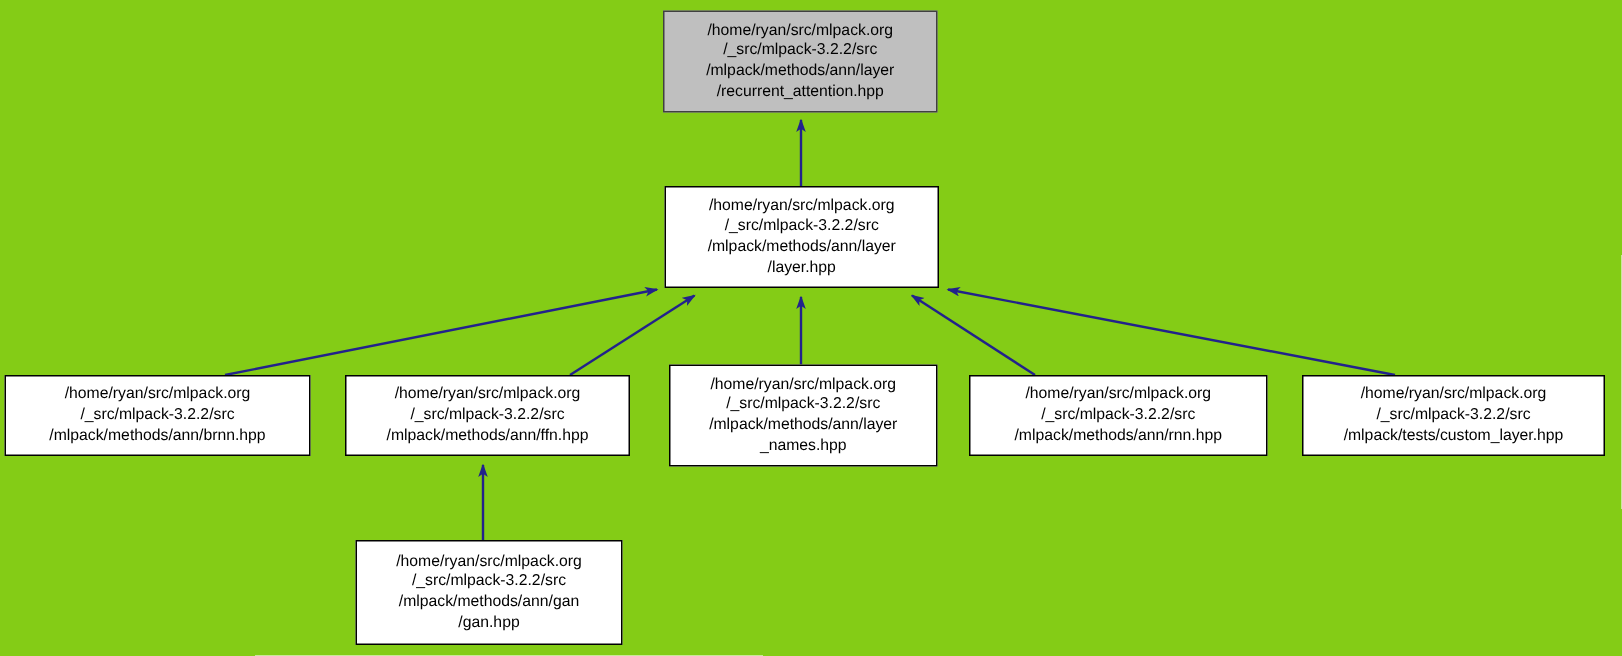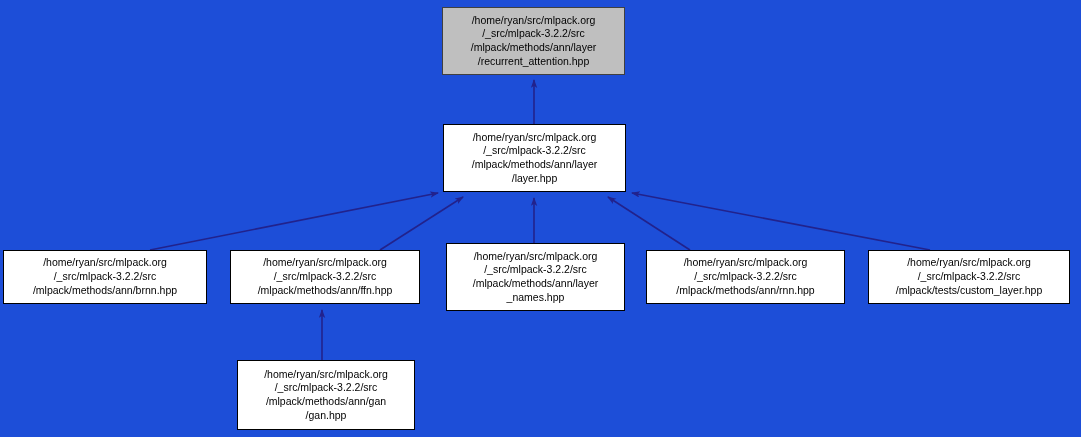--- a/index.html
+++ b/index.html
@@ -4,21 +4,21 @@
 <style>
   html, body {
     margin: 0;
     padding: 0;
     background: #ffffff;
   }
   #canvas {
     position: relative;
     width: 1081px;
     height: 437px;
-    background: #1d4ed8;
+    background: #84cc16;
     font-family: "Liberation Sans", "DejaVu Sans", sans-serif;
     overflow: hidden;
   }
   svg.edges {
     position: absolute;
     left: 0;
     top: 0;
     width: 1081px;
     height: 437px;
     pointer-events: none;

